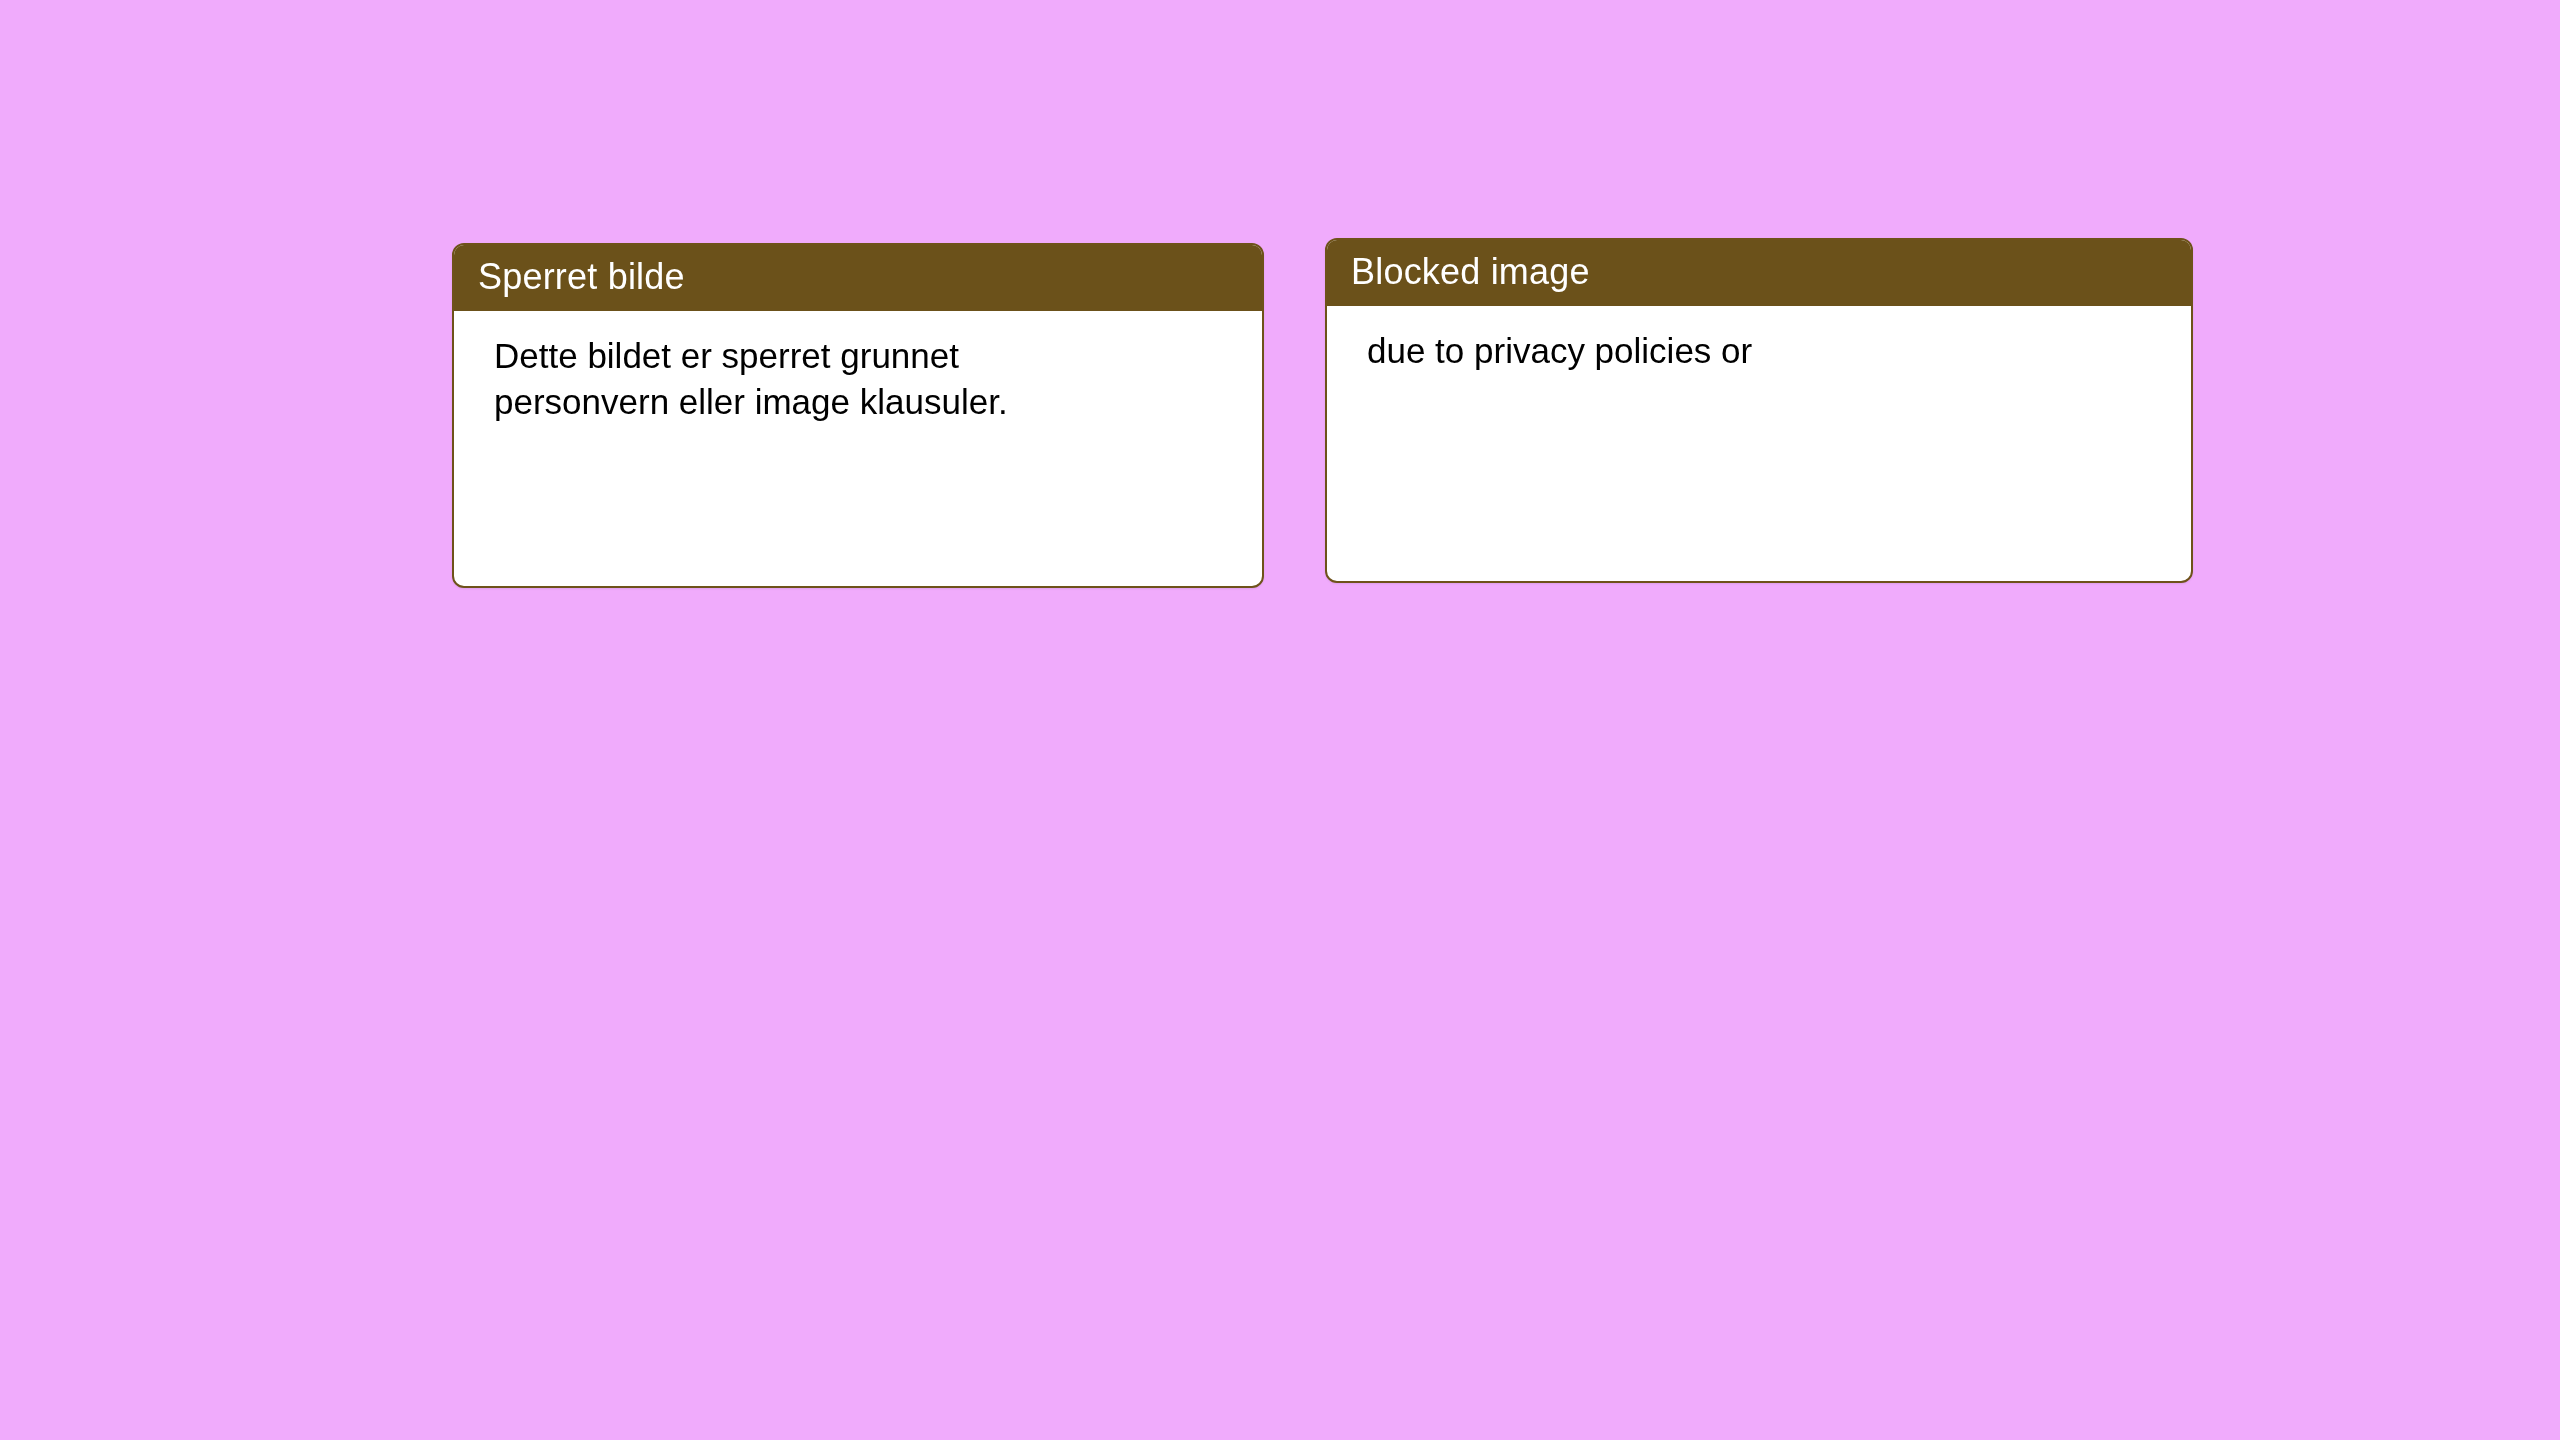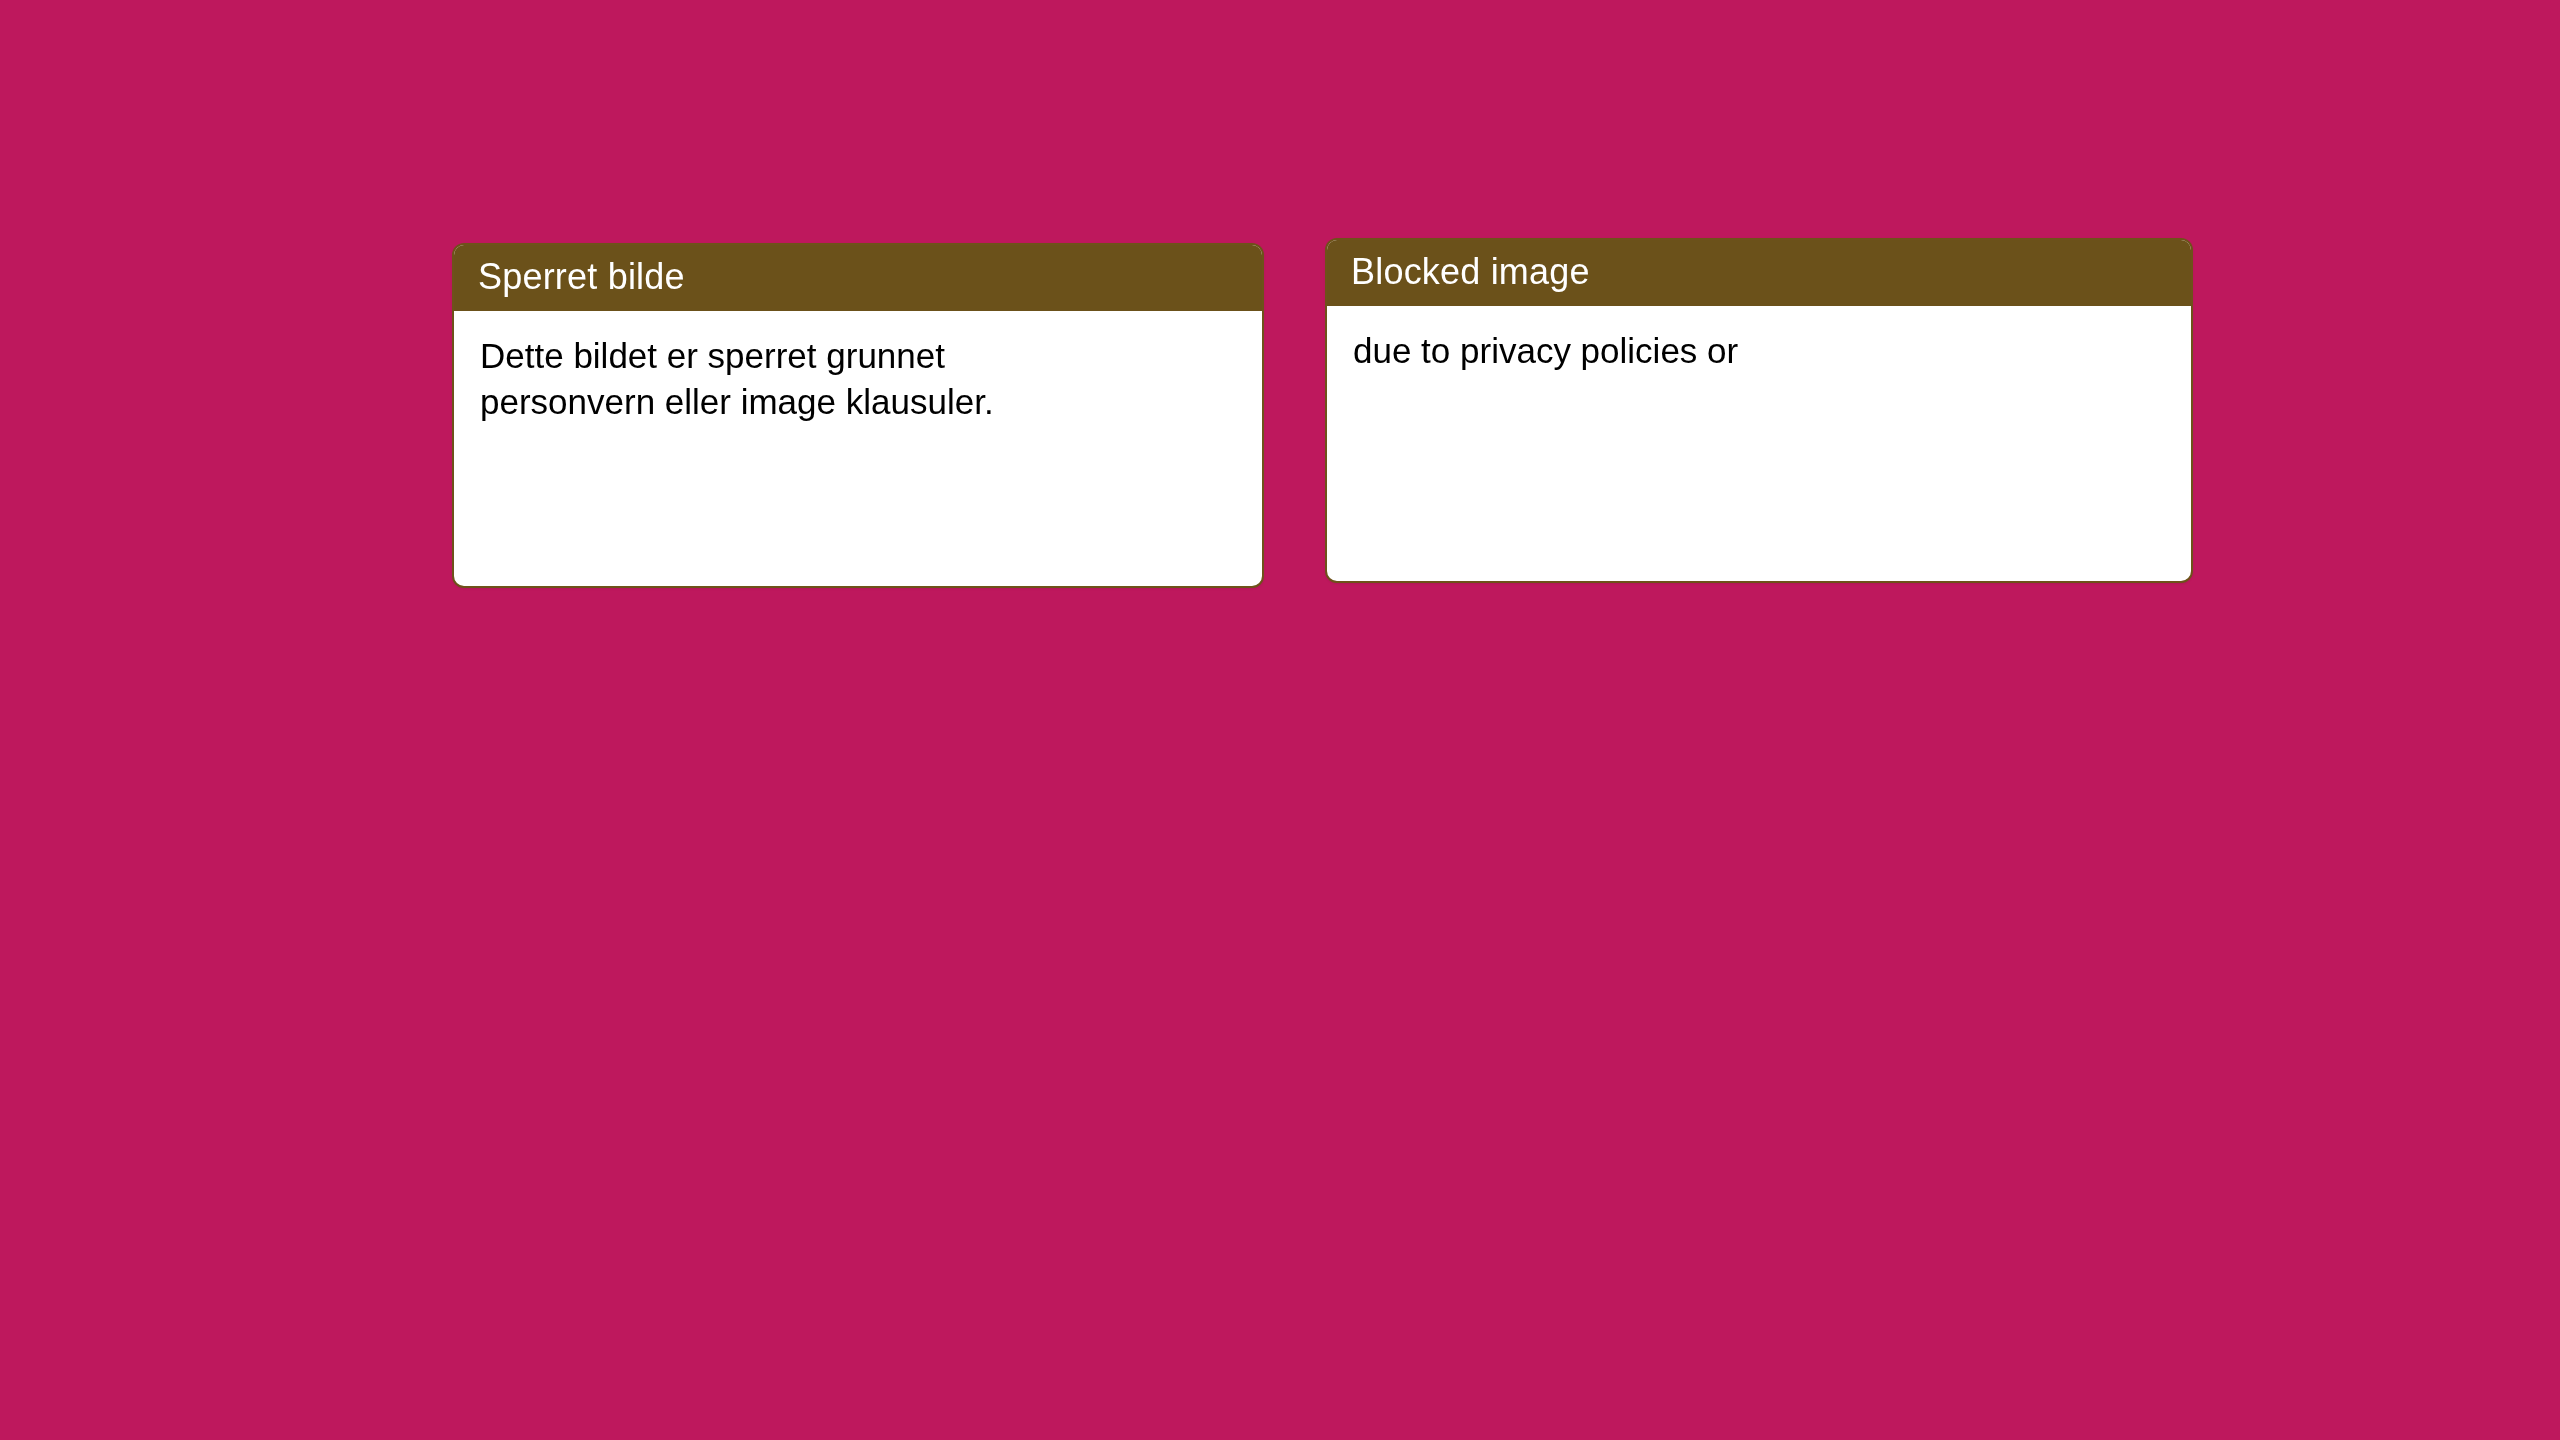--- a/index.html
+++ b/index.html
@@ -9,21 +9,21 @@
     width: 2560px;
     height: 1440px;
     overflow: hidden;
     font-family: "Liberation Sans", sans-serif;
   }
 
   #page {
     position: relative;
     width: 2560px;
     height: 1440px;
-    background: #be185d;
+    background: #f0abfc;
   }
 
   .notice-card {
     position: absolute;
     box-sizing: border-box;
     background: #ffffff;
     border: 2px solid #6e521a;
     border-radius: 12px;
     overflow: hidden;
     box-shadow: 0 1px 2px rgba(0,0,0,0.08);
@@ -39,20 +39,21 @@
     letter-spacing: 0.2px;
     white-space: nowrap;
   }
 
   .notice-card .card-body {
     box-sizing: border-box;
     padding: 22px 26px 24px 26px;
     color: #000000;
     font-size: 35px;
     line-height: 1.30;
+    margin-left: 14px;
   }
 
   
   #card-blocked-no {
     left: 452px;
     top: 243px;
     width: 812px;
     height: 345px;
   }
 

